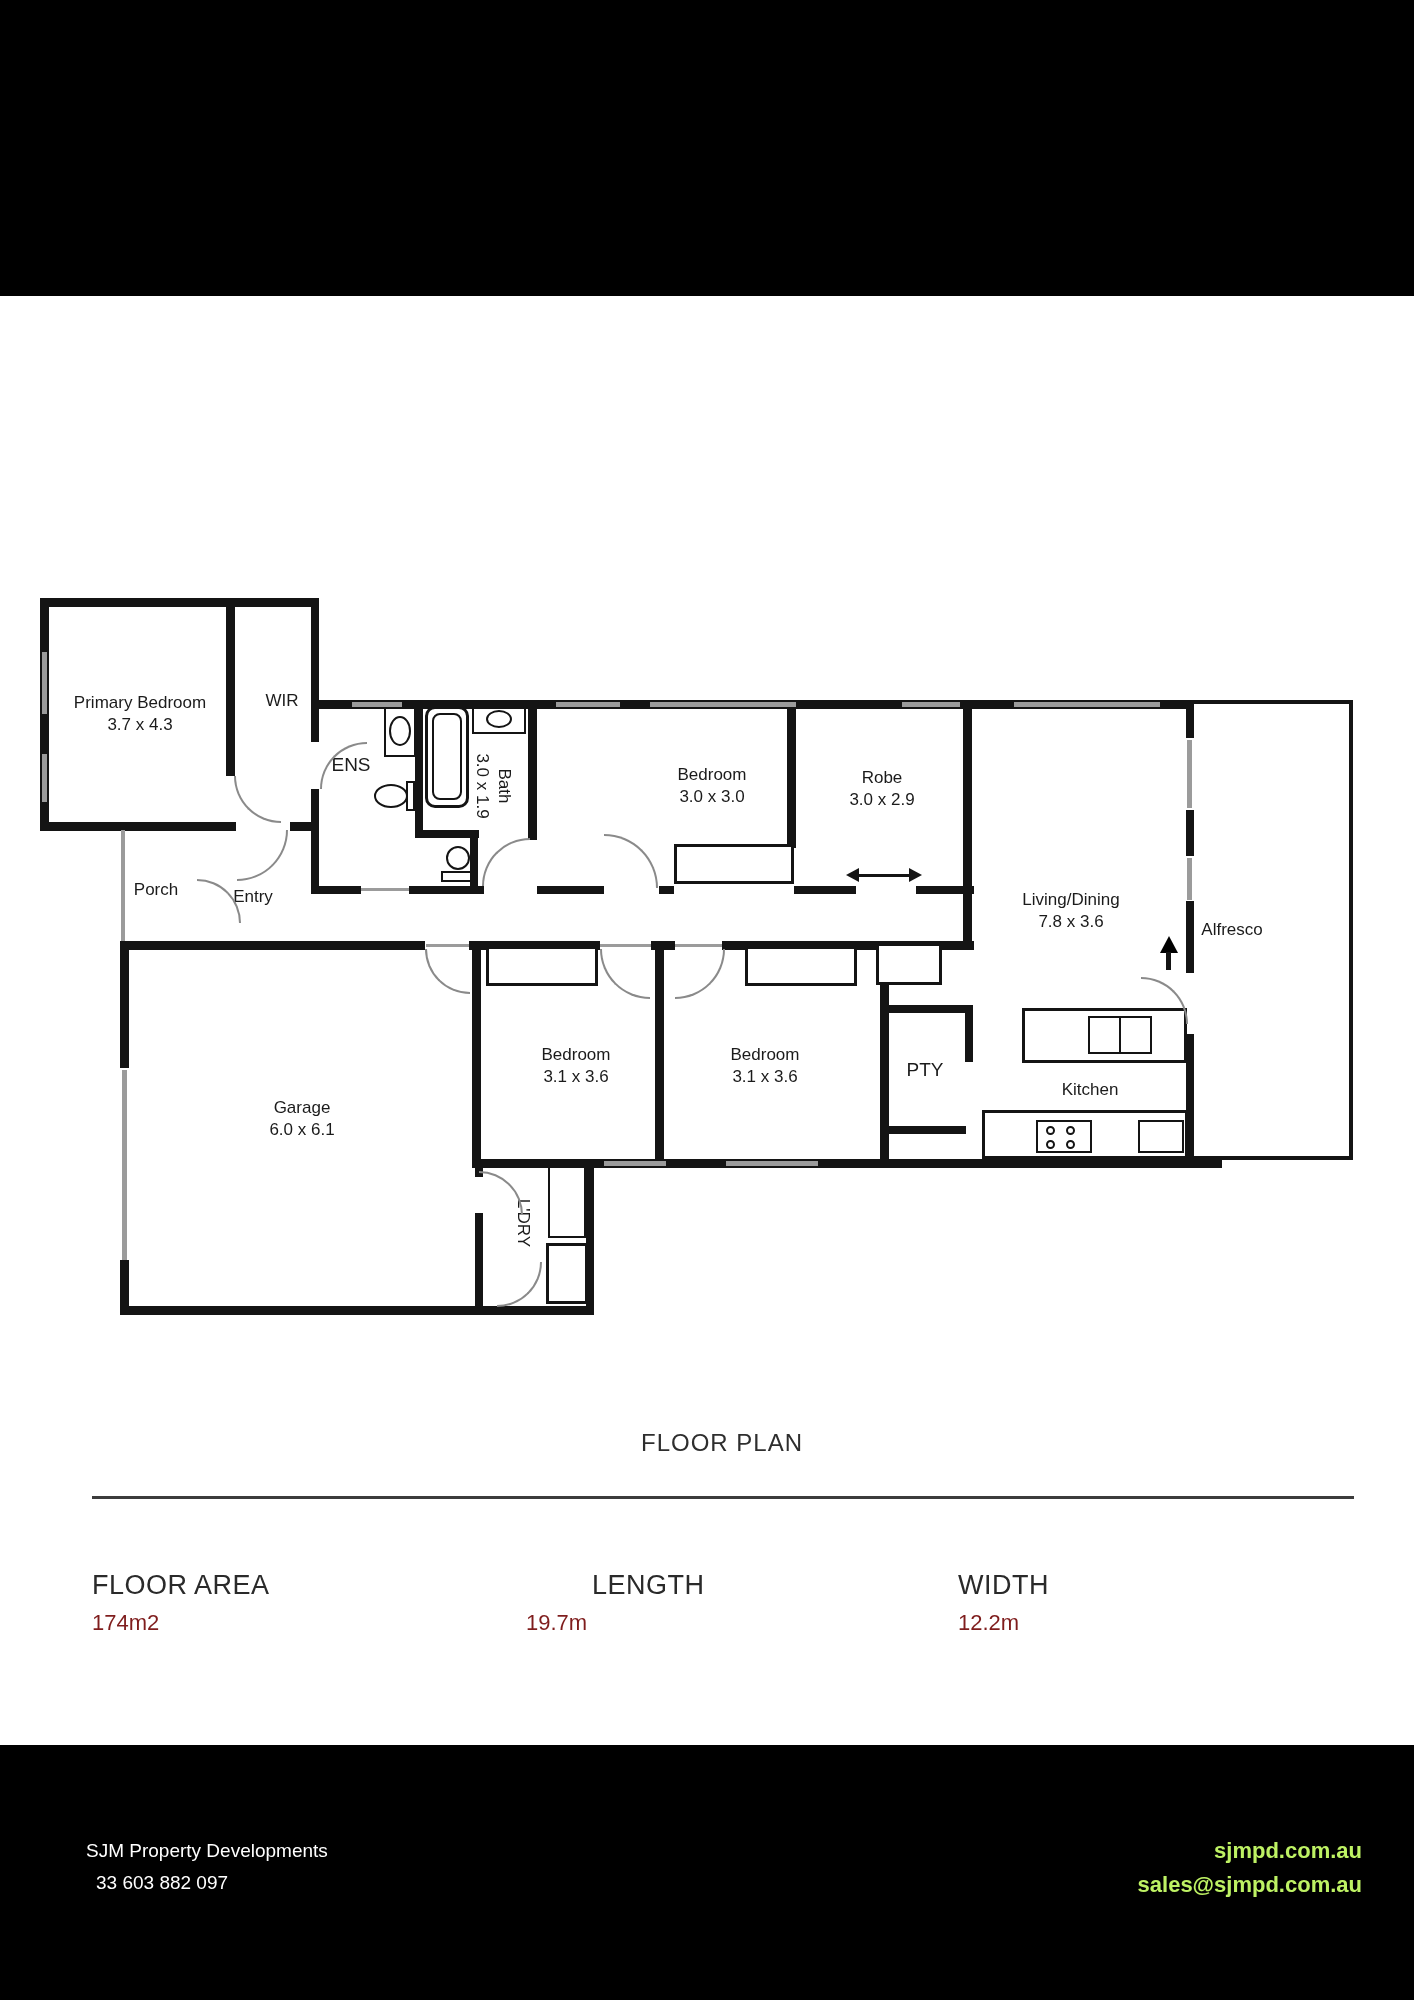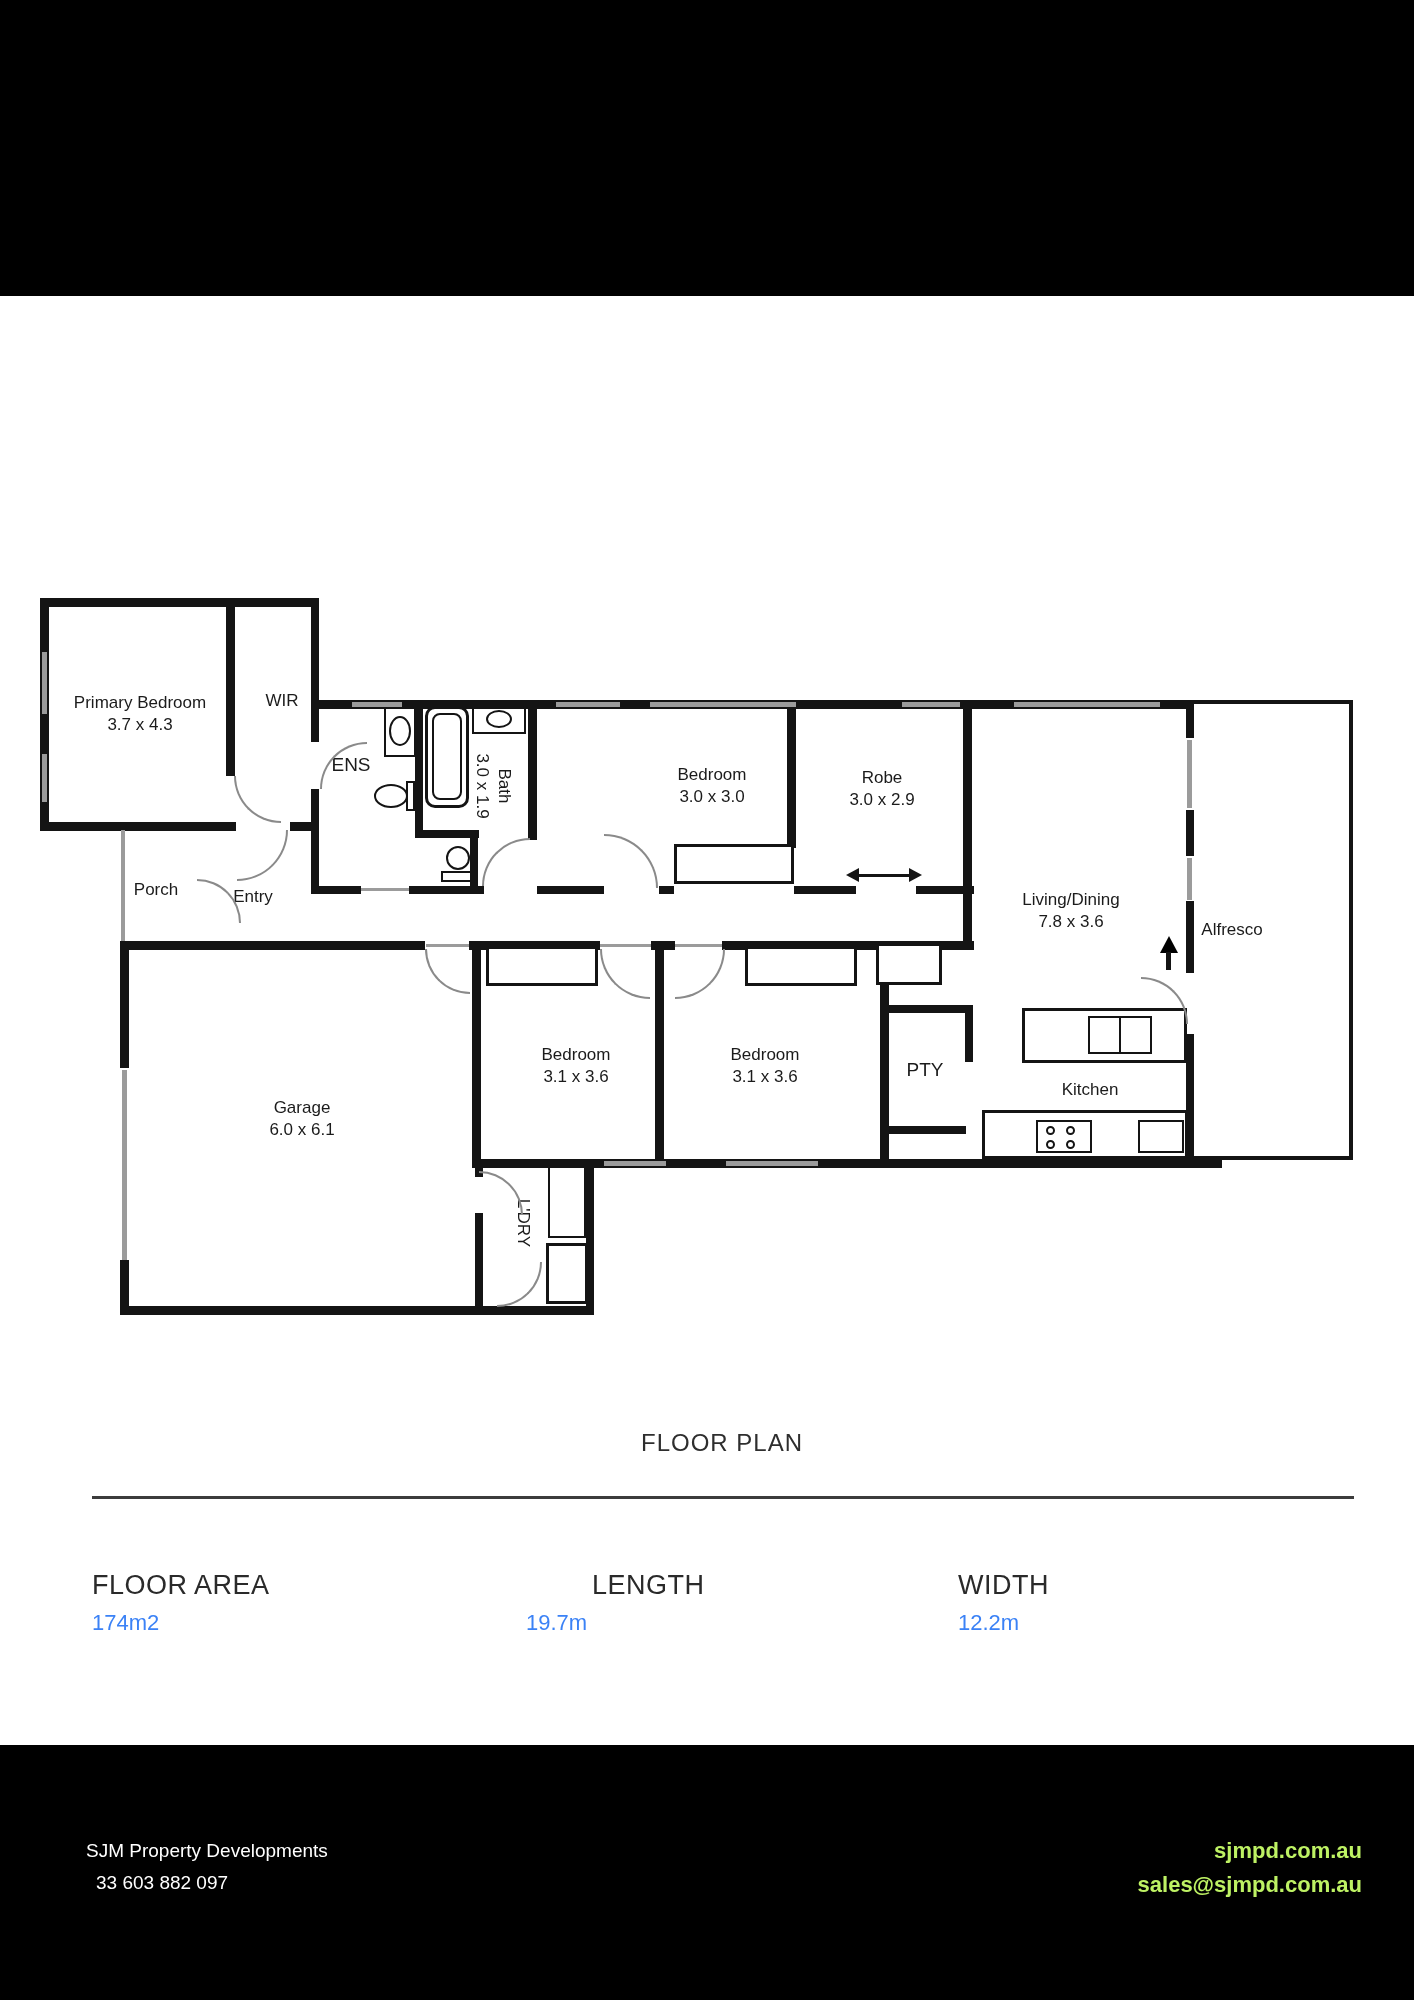--- a/index.html
+++ b/index.html
@@ -42,21 +42,21 @@
   }
   .lbl.vert{transform:translate(-50%,-50%) rotate(90deg);}
   .tri{position:absolute;width:0;height:0;}
   
   #plan-caption{
     position:absolute;left:722px;top:1443px;transform:translate(-50%,-50%);
     font-size:24px;color:#2e2e2e;letter-spacing:1px;white-space:nowrap;
   }
   #divider{position:absolute;left:92px;top:1496px;width:1262px;height:3px;background:#3c3c3c;}
   .spec-label{position:absolute;top:1570px;font-size:27px;color:#2a2a2a;letter-spacing:0.5px;}
-  .spec-value{position:absolute;top:1610px;font-size:22px;color:#3b82f6;}
+  .spec-value{position:absolute;top:1610px;font-size:22px;color:#7f1d1d;}
 </style>
 </head>
 <body>
 
 <div id="page">
 
   <div id="header">
   </div>
 
   <div id="plan">

